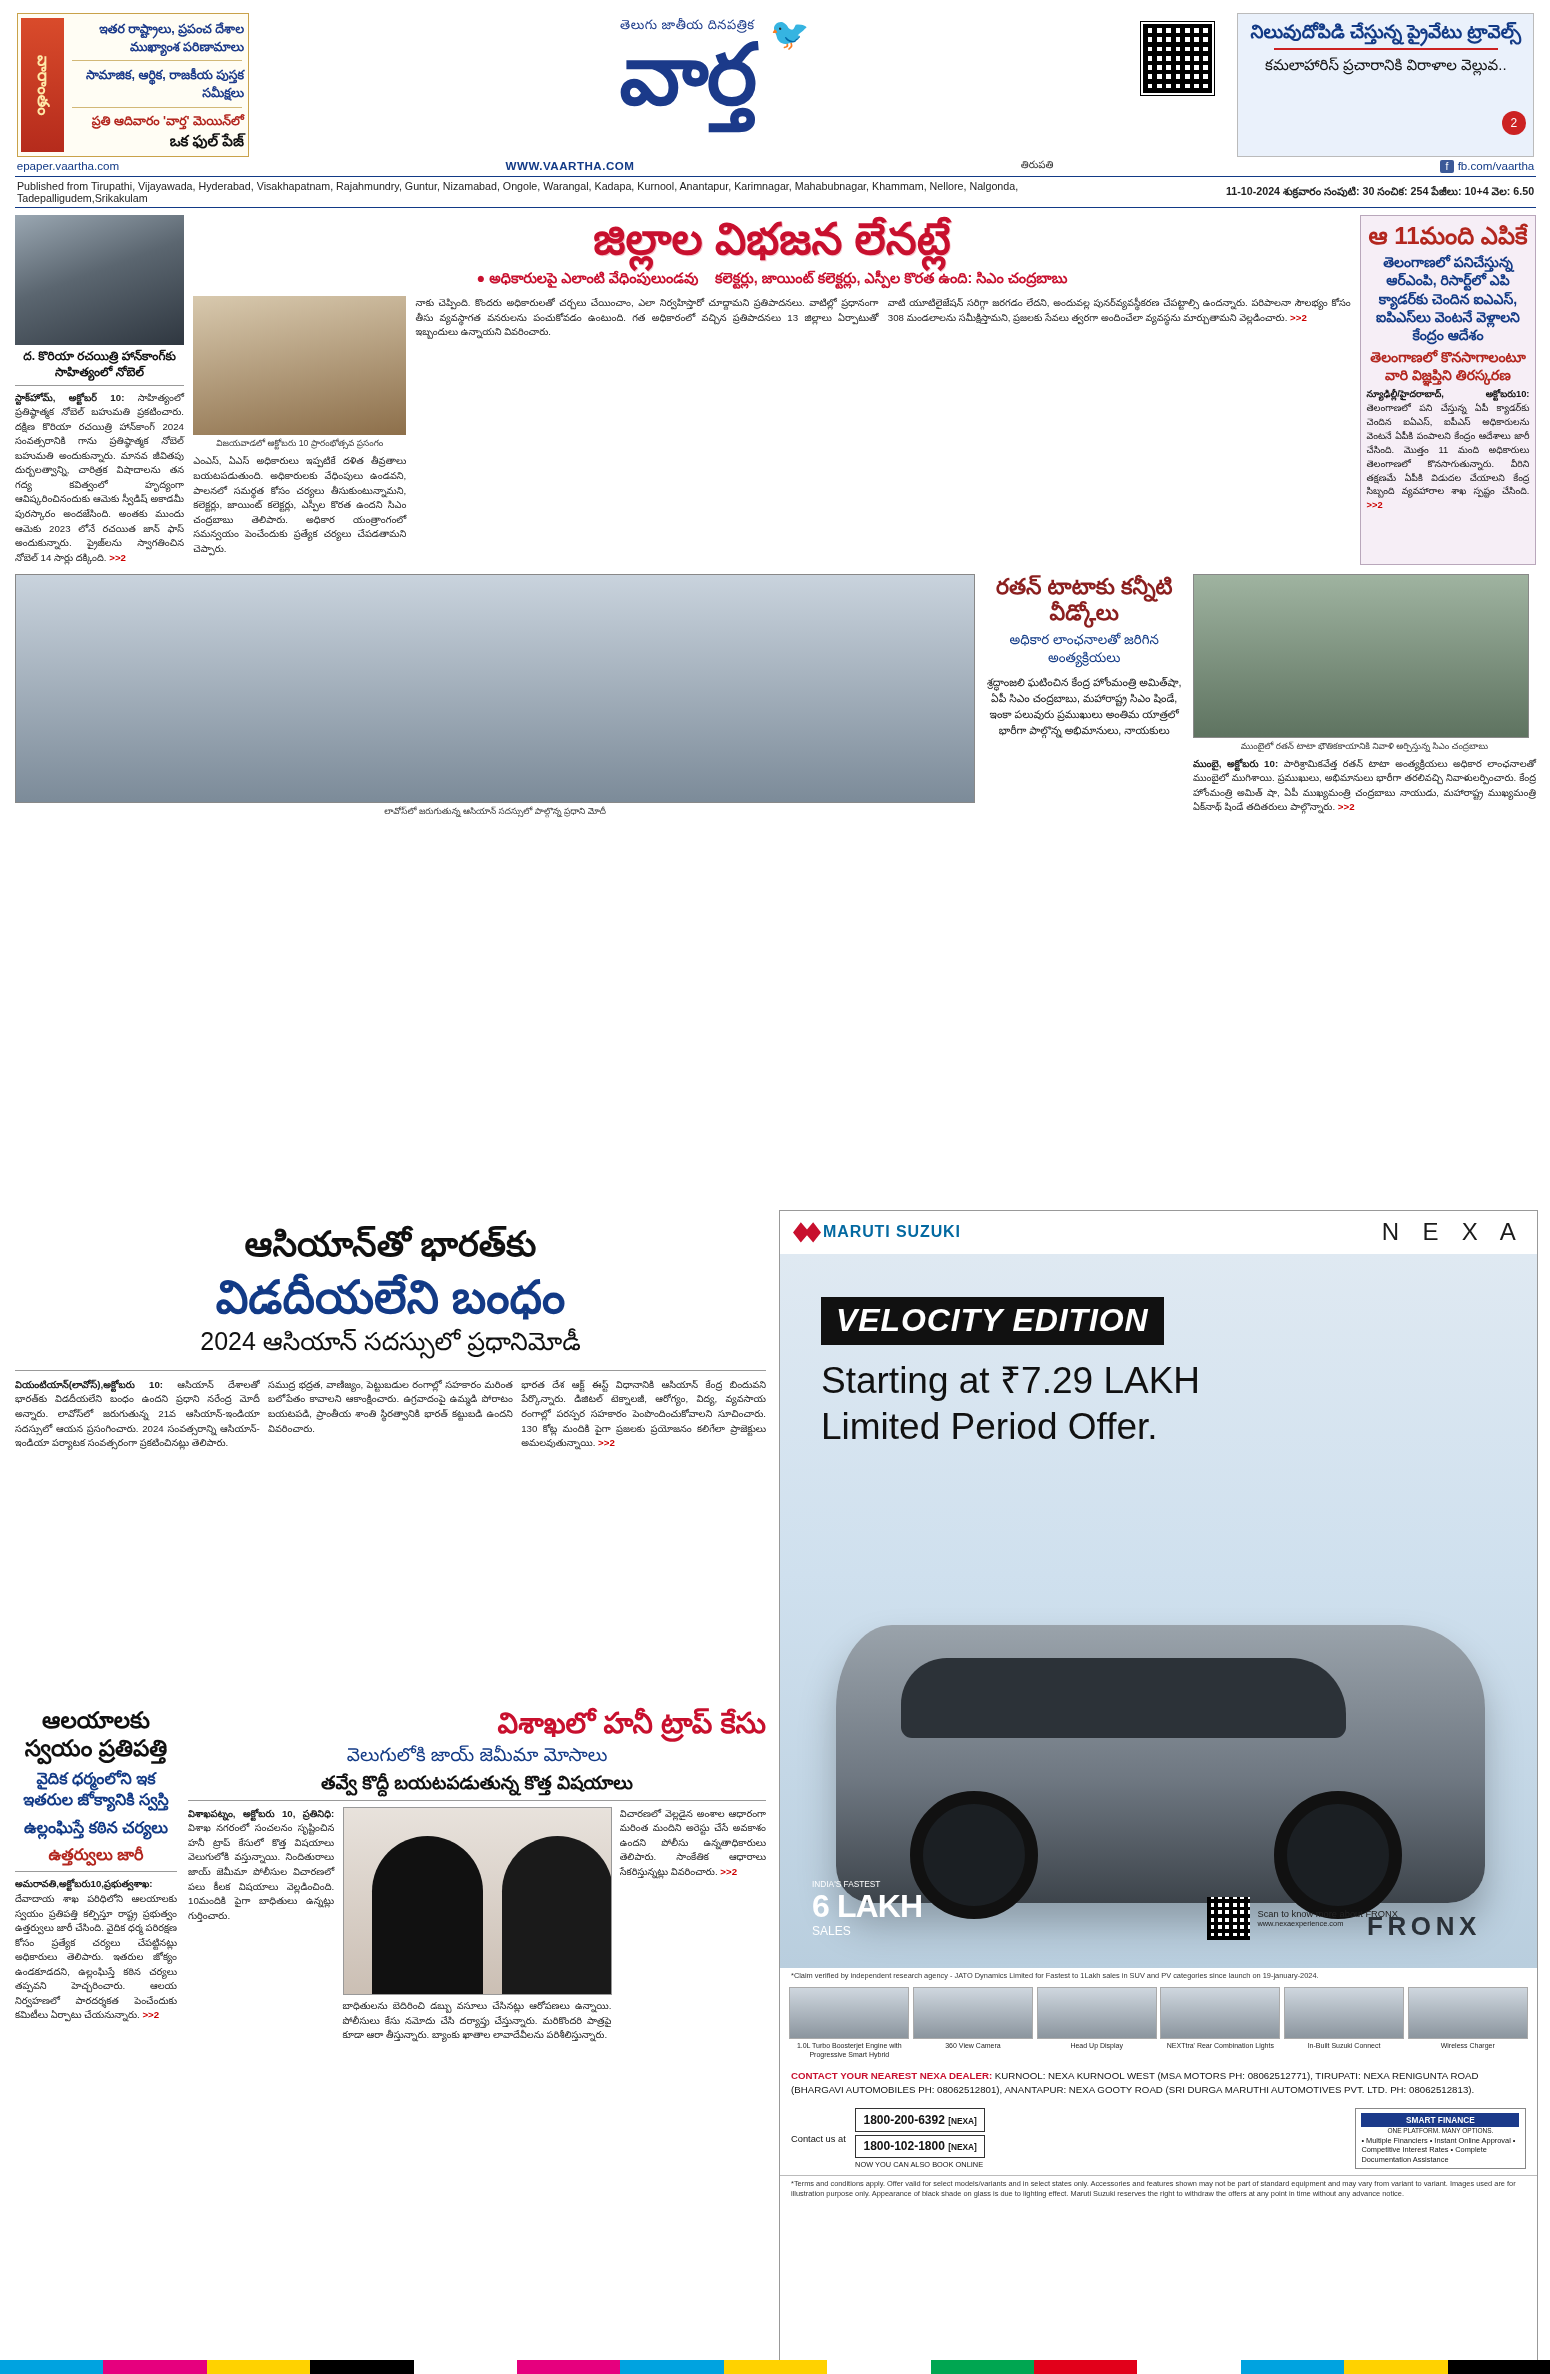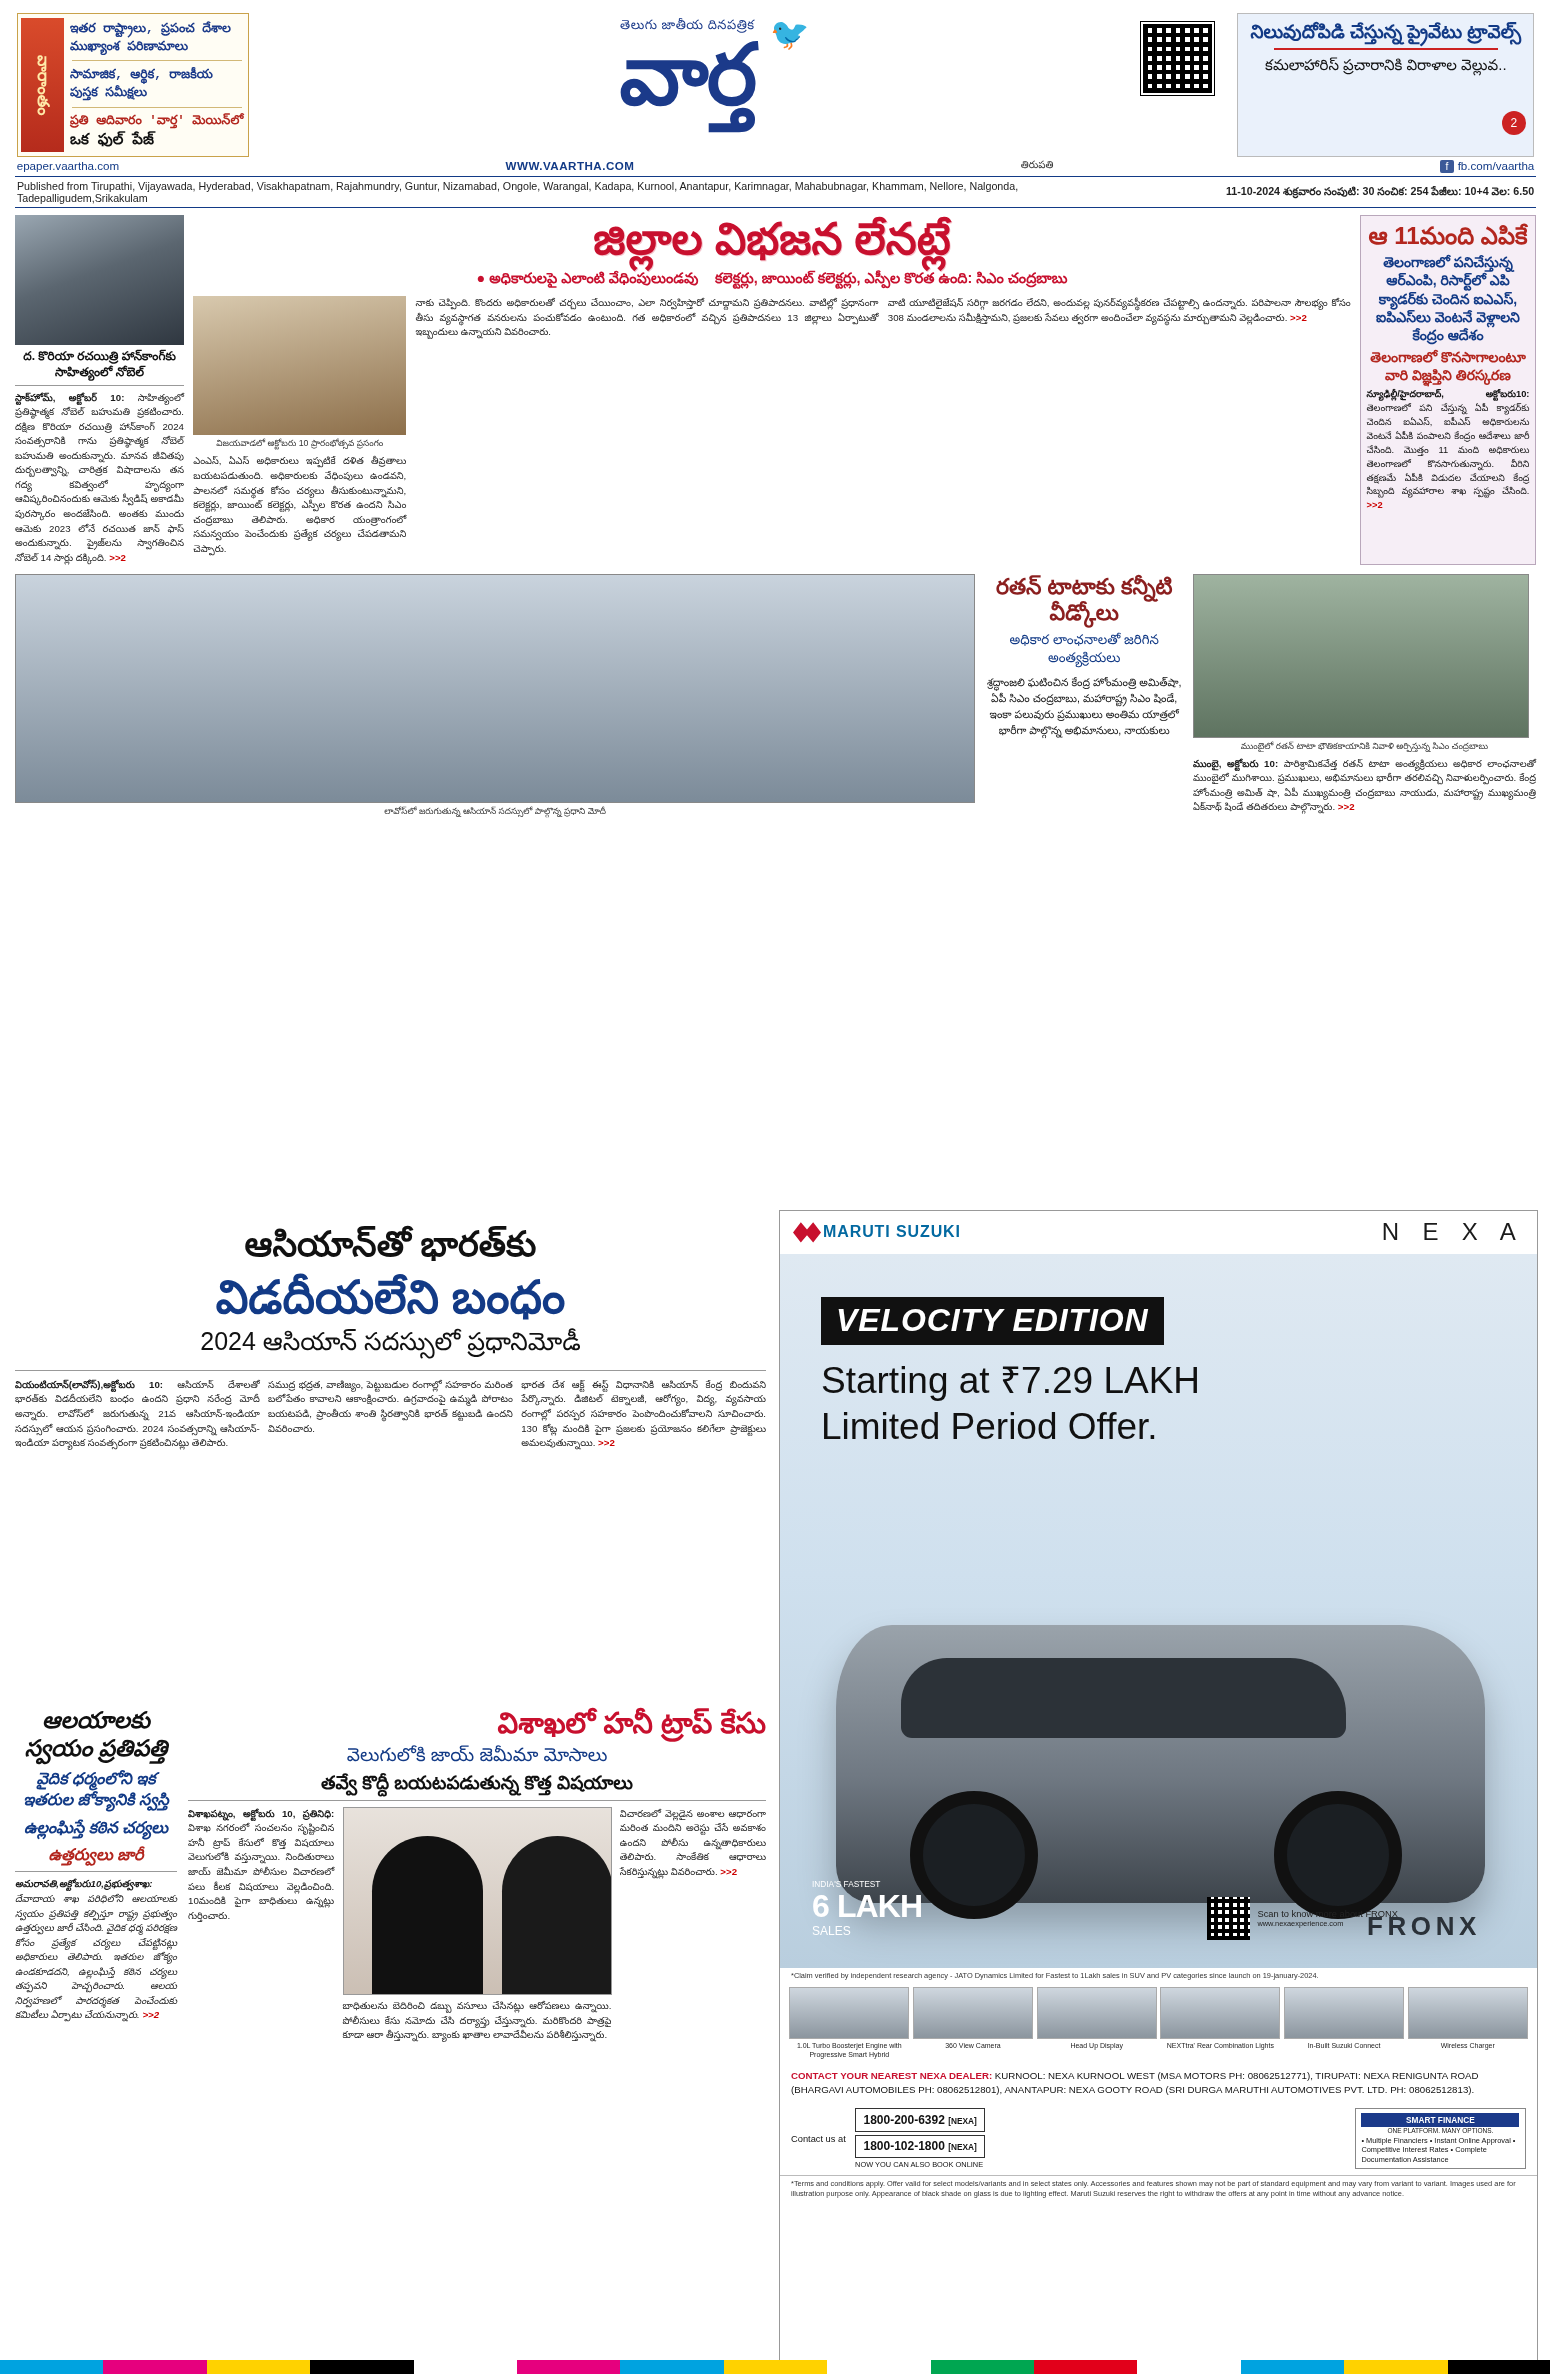--- a/index.html
+++ b/index.html
@@ -5,21 +5,21 @@
   html,body{margin:0;padding:0;background:#fff;}
   body{width:1551px;font-family:"Liberation Sans",sans-serif;color:#111;}
   .page{width:1551px;height:2375px;position:relative;background:#fff;overflow:hidden;}
 
   
   .masthead{display:flex;align-items:stretch;padding:13px 16.7px 0 16.7px;gap:9.3px;}
   .promo-left{display:flex;gap:5.6px;border:0.9px solid #c9a24a;padding:3.7px;background:#fffdf4;width:232px;box-sizing:border-box;}
   .promo-vert{width:43px;background:linear-gradient(180deg,#d94b2b,#b52b1c);color:#ffe9a8;
     writing-mode:vertical-rl;text-orientation:mixed;font-size:16px;font-weight:bold;text-align:center;
     display:flex;align-items:center;justify-content:center;padding:3.7px 0;line-height:1.25;}
-  .promo-lines{flex:1;font-size:12.5px;line-height:1.45;color:#1b3a8a;font-weight:bold;text-align:left;padding-top:1.9px;font-family:Liberation Mono, monospace;}
+  .promo-lines{flex:1;font-size:12.5px;line-height:1.45;color:#1b3a8a;font-weight:bold;text-align:right;padding-top:1.9px;}
   .promo-lines .sep{height:0.9px;background:#d2b877;margin:4.6px 1.9px;}
   .promo-lines .gold{color:#b3261e;}
   .promo-lines .black{color:#111;font-size:15px;}
 
   .logo-wrap{flex:1;text-align:center;position:relative;}
   .logo-tag{font-size:13px;color:#1b3a8a;letter-spacing:0.5px;margin-top:3.7px;}
   .logo-word{font-size:85px;line-height:.95;color:#1b3a8a;font-weight:bold;letter-spacing:-1.9px;}
   .bird{position:absolute;right:306px;top:1.9px;font-size:32px;color:#2a7fd4;transform:rotate(-8deg);}
 
   .qr{width:69px;height:69px;margin-top:9.3px;
@@ -246,21 +246,21 @@
       </div>
       <div class="col-text">సముద్ర భద్రత, వాణిజ్యం, పెట్టుబడుల రంగాల్లో సహకారం మరింత బలోపేతం కావాలని ఆకాంక్షించారు. ఉగ్రవాదంపై ఉమ్మడి పోరాటం బయటపడి, ప్రాంతీయ శాంతి స్థిరత్వానికి భారత్ కట్టుబడి ఉందని వివరించారు.</div>
       <div class="col-text">
         <span>భారత దేశ ఆక్ట్ ఈస్ట్ విధానానికి ఆసియాన్ కేంద్ర బిందువని పేర్కొన్నారు. డిజిటల్ టెక్నాలజీ, ఆరోగ్యం, విద్య, వ్యవసాయ రంగాల్లో పరస్పర సహకారం పెంపొందించుకోవాలని సూచించారు. 130 కోట్ల మందికి పైగా ప్రజలకు ప్రయోజనం కలిగేలా ప్రాజెక్టులు అమలవుతున్నాయి.</span>
         <span class="more">&gt;&gt;<span>2</span></span>
       </div>
     </div>
   </div>
 
   <div style="position:absolute;left:15px;top:1707px;width:751px;display:flex;gap:11px;">
-    <div style="width:162px;font-style:italic;">
+    <div style="width:162px;">
       <div class="bl-head">ఆలయాలకు స్వయం ప్రతిపత్తి</div>
       <div class="bl-blue">వైదిక ధర్మంలోని ఇక ఇతరుల జోక్యానికి స్వస్తి</div>
       <div class="bl-blue">ఉల్లంఘిస్తే కఠిన చర్యలు</div>
       <div class="bl-blue" style="color:#b3261e;">ఉత్తర్వులు జారీ</div>
       <div class="rule-h" style="margin:5.6px 0;"></div>
       <div class="col-text">
         <b>అమరావతి,అక్టోబరు10,ప్రభుత్వశాఖ:</b>
         <span>దేవాదాయ శాఖ పరిధిలోని ఆలయాలకు స్వయం ప్రతిపత్తి కల్పిస్తూ రాష్ట్ర ప్రభుత్వం ఉత్తర్వులు జారీ చేసింది. వైదిక ధర్మ పరిరక్షణ కోసం ప్రత్యేక చర్యలు చేపట్టినట్లు అధికారులు తెలిపారు. ఇతరుల జోక్యం ఉండకూడదని, ఉల్లంఘిస్తే కఠిన చర్యలు తప్పవని హెచ్చరించారు. ఆలయ నిర్వహణలో పారదర్శకత పెంచేందుకు కమిటీలు ఏర్పాటు చేయనున్నారు.</span>
         <span class="more">&gt;&gt;<span>2</span></span>
       </div>

